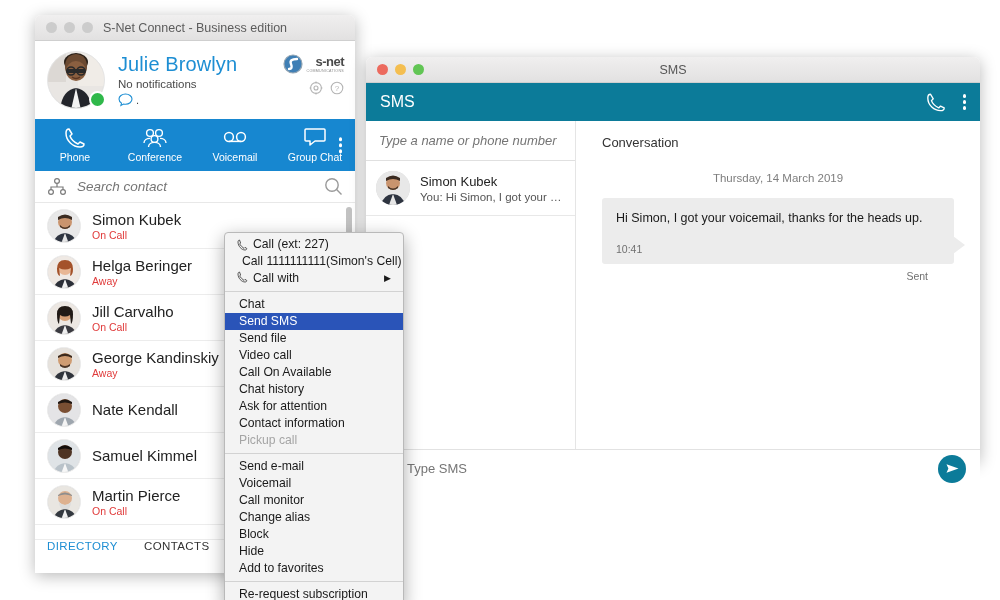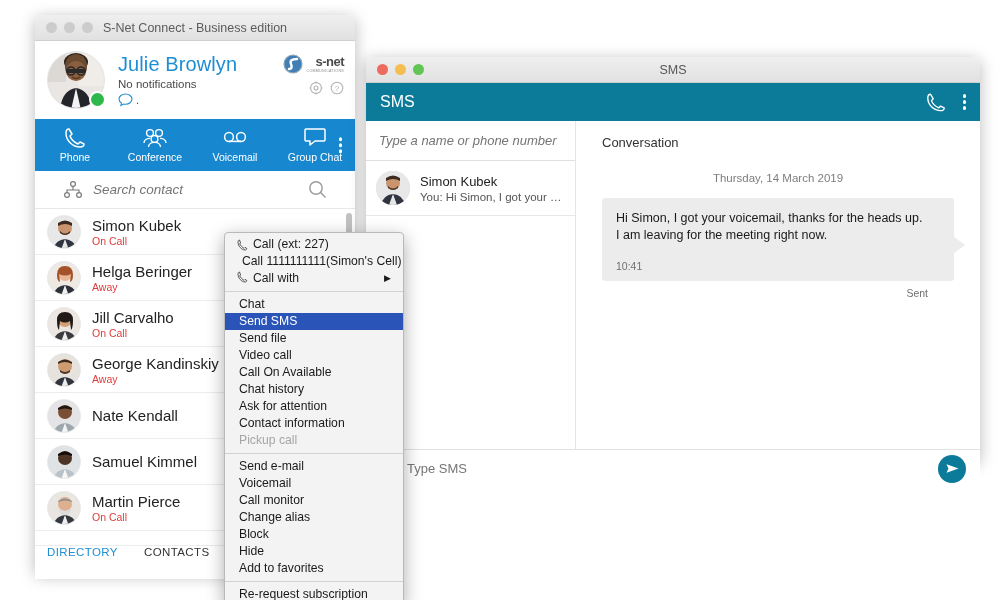--- a/index.html
+++ b/index.html
@@ -55,21 +55,21 @@
   .brand-main { font-size:13px; font-weight:bold; color:#4a4a4a; letter-spacing:-.5px; }
   .brand-sub  { font-size:3.6px; color:#8a8a8a; letter-spacing:.3px; margin-top:2px; }
   .brand-icons { display:flex; gap:7px; justify-content:flex-end; margin-top:7px; }
 
   .navbar { height:52px; background:#1787d0; display:flex; align-items:center; position:relative; }
   .nav-item { flex:1; display:flex; flex-direction:column; align-items:center; justify-content:center; gap:3px; cursor:pointer; }
   .nav-label { font-size:10.5px; color:#fff; }
   .nav-kebab { position:absolute; right:13px; top:50%; transform:translateY(-50%); display:flex; flex-direction:column; gap:2.5px; cursor:pointer; }
   .kd { width:3.5px; height:3.5px; border-radius:50%; background:#fff; }
 
-  .searchbar { height:38px; background:#fff; border-bottom:1px solid #e8e8e8; display:flex; align-items:center; padding:0 28px; gap:10px; }
+  .searchbar { height:32px; background:#fff; border-bottom:1px solid #e8e8e8; display:flex; align-items:center; padding:0 12px; gap:10px; }
   .search-input { flex:1; border:none; outline:none; font-size:13.5px; font-style:italic; color:#a6a6a6; font-family:inherit; background:transparent; }
 
   .contacts { position:relative; height:336px; overflow:hidden; background:#fff; }
   .contact {
     height:46px; display:flex; align-items:center; padding:0 12px;
     border-bottom:1px solid #ececec; cursor:pointer; background:#fff;
   }
   .c-avatar { width:34px; height:34px; border-radius:50%; overflow:hidden; flex:0 0 34px; background:#d9d9d9; border:1px solid #ececec; position:relative; }
   .c-text { margin-left:11px; }
   .c-name { font-size:15px; color:#222; }
@@ -436,21 +436,20 @@
           </div>
         </div>
       </div>
 
       <div class="sms-right">
         <div class="conv-label">Conversation</div>
         <div class="conv-date">Thursday, 14 March 2019</div>
         <div class="bubble-row">
           <div class="bubble">
             <div>Hi Simon, I got your voicemail, thanks for the heads up.</div>
-            <div>I am leaving for the meeting right now.</div>
             <div class="bubble-time">10:41</div>
           </div>
           <div class="bubble-sent">Sent</div>
         </div>
       </div>
     </div>
 
     <div class="sms-foot">
       <svg width="16" height="22" viewBox="0 0 16 22">
         <rect x="2.5" y="1.5" width="11" height="19" rx="1.6" fill="none" stroke="#8f8f8f" stroke-width="1.2"></rect>

